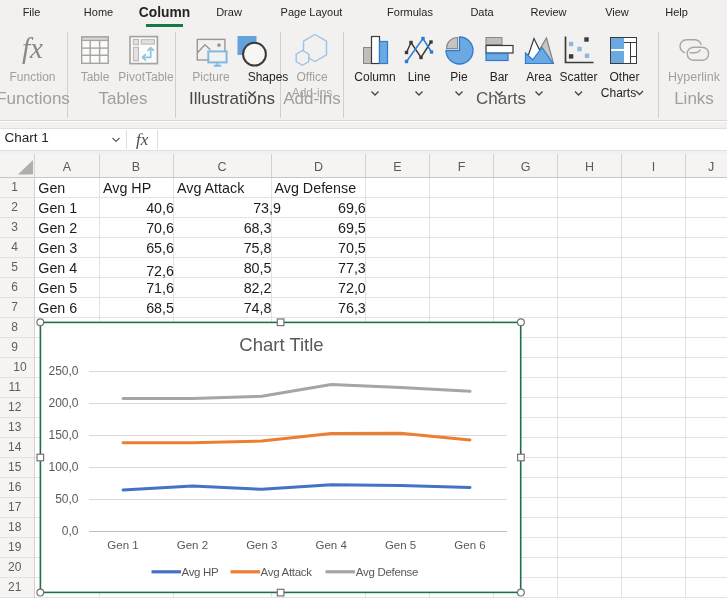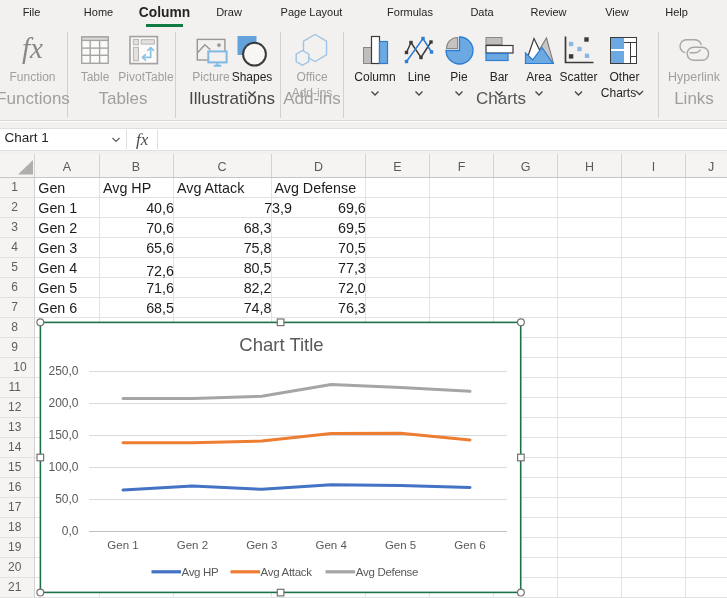--- a/index.html
+++ b/index.html
@@ -161,21 +161,21 @@
     <path d="M535.5 91.5 l3.5 3.5 3.5 -3.5"></path>
     <path d="M575 91.5 l3.5 3.5 3.5 -3.5"></path>
     <path d="M636 91 l3.5 3.5 3.5 -3.5"></path>
   </g>
 </svg>
 
 <div class="abs ctr blabel" style="left:32.5px">Function</div>
 <div class="abs ctr blabel" style="left:95px">Table</div>
 <div class="abs ctr blabel" style="left:146px">PivotTable</div>
 <div class="abs ctr blabel" style="left:211px">Picture</div>
-<div class="abs ctr blabel blabel2" style="left:252px;top:70px">Shapes</div>
+<div class="abs ctr blabel blabel2" style="left:268px;top:70px">Shapes</div>
 <div class="abs ctr blabel" style="left:312px">Office</div>
 <div class="abs ctr blabel" style="left:312px;top:86px">Add-ins</div>
 <div class="abs ctr blabel blabel2" style="left:375px;top:70px">Column</div>
 <div class="abs ctr blabel blabel2" style="left:419px;top:70px">Line</div>
 <div class="abs ctr blabel blabel2" style="left:459px;top:70px">Pie</div>
 <div class="abs ctr blabel blabel2" style="left:499px;top:70px">Bar</div>
 <div class="abs ctr blabel blabel2" style="left:539px;top:70px">Area</div>
 <div class="abs ctr blabel blabel2" style="left:578.5px;top:70px">Scatter</div>
 <div class="abs ctr blabel blabel2" style="left:624.5px;top:70px">Other</div>
 <div class="abs ctr blabel blabel2" style="left:618.5px;top:86px">Charts</div>
@@ -294,21 +294,21 @@
 <div class="abs cell" style="left:38.3px;top:238px">Gen 3</div>
 <div class="abs cell" style="left:38.3px;top:258px">Gen 4</div>
 <div class="abs cell" style="left:38.3px;top:278px">Gen 5</div>
 <div class="abs cell" style="left:38.3px;top:298px">Gen 6</div>
 <div class="abs cell" style="right:553px;top:198px">40,6</div>
 <div class="abs cell" style="right:553px;top:218px">70,6</div>
 <div class="abs cell" style="right:553px;top:238px">65,6</div>
 <div class="abs cell" style="right:553px;top:261px">72,6</div>
 <div class="abs cell" style="right:553px;top:278px">71,6</div>
 <div class="abs cell" style="right:553px;top:298px">68,5</div>
-<div class="abs cell" style="right:435px;top:198px">73,9</div>
+<div class="abs cell" style="right:446px;top:198px">73,9</div>
 <div class="abs cell" style="right:455.5px;top:218px">68,3</div>
 <div class="abs cell" style="right:455.5px;top:238px">75,8</div>
 <div class="abs cell" style="right:455.5px;top:258px">80,5</div>
 <div class="abs cell" style="right:455.5px;top:278px">82,2</div>
 <div class="abs cell" style="right:455.5px;top:298px">74,8</div>
 <div class="abs cell" style="right:361.2px;top:198px">69,6</div>
 <div class="abs cell" style="right:361.2px;top:218px">69,5</div>
 <div class="abs cell" style="right:361.2px;top:238px">70,5</div>
 <div class="abs cell" style="right:361.2px;top:258px">77,3</div>
 <div class="abs cell" style="right:361.2px;top:278px">72,0</div>

